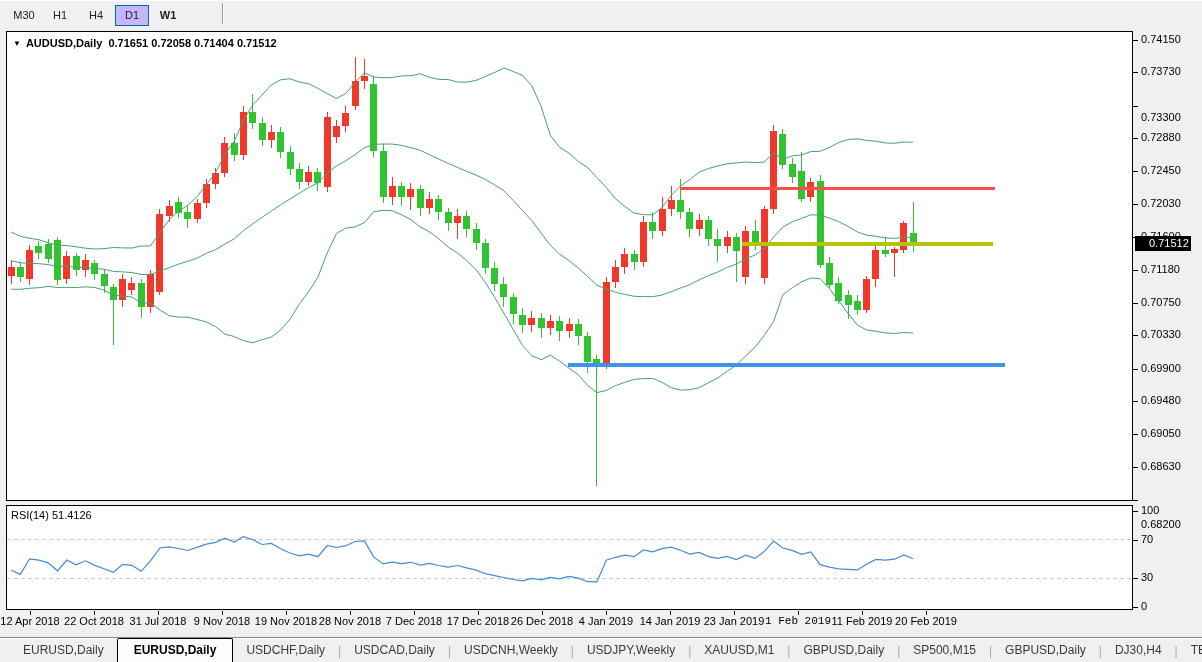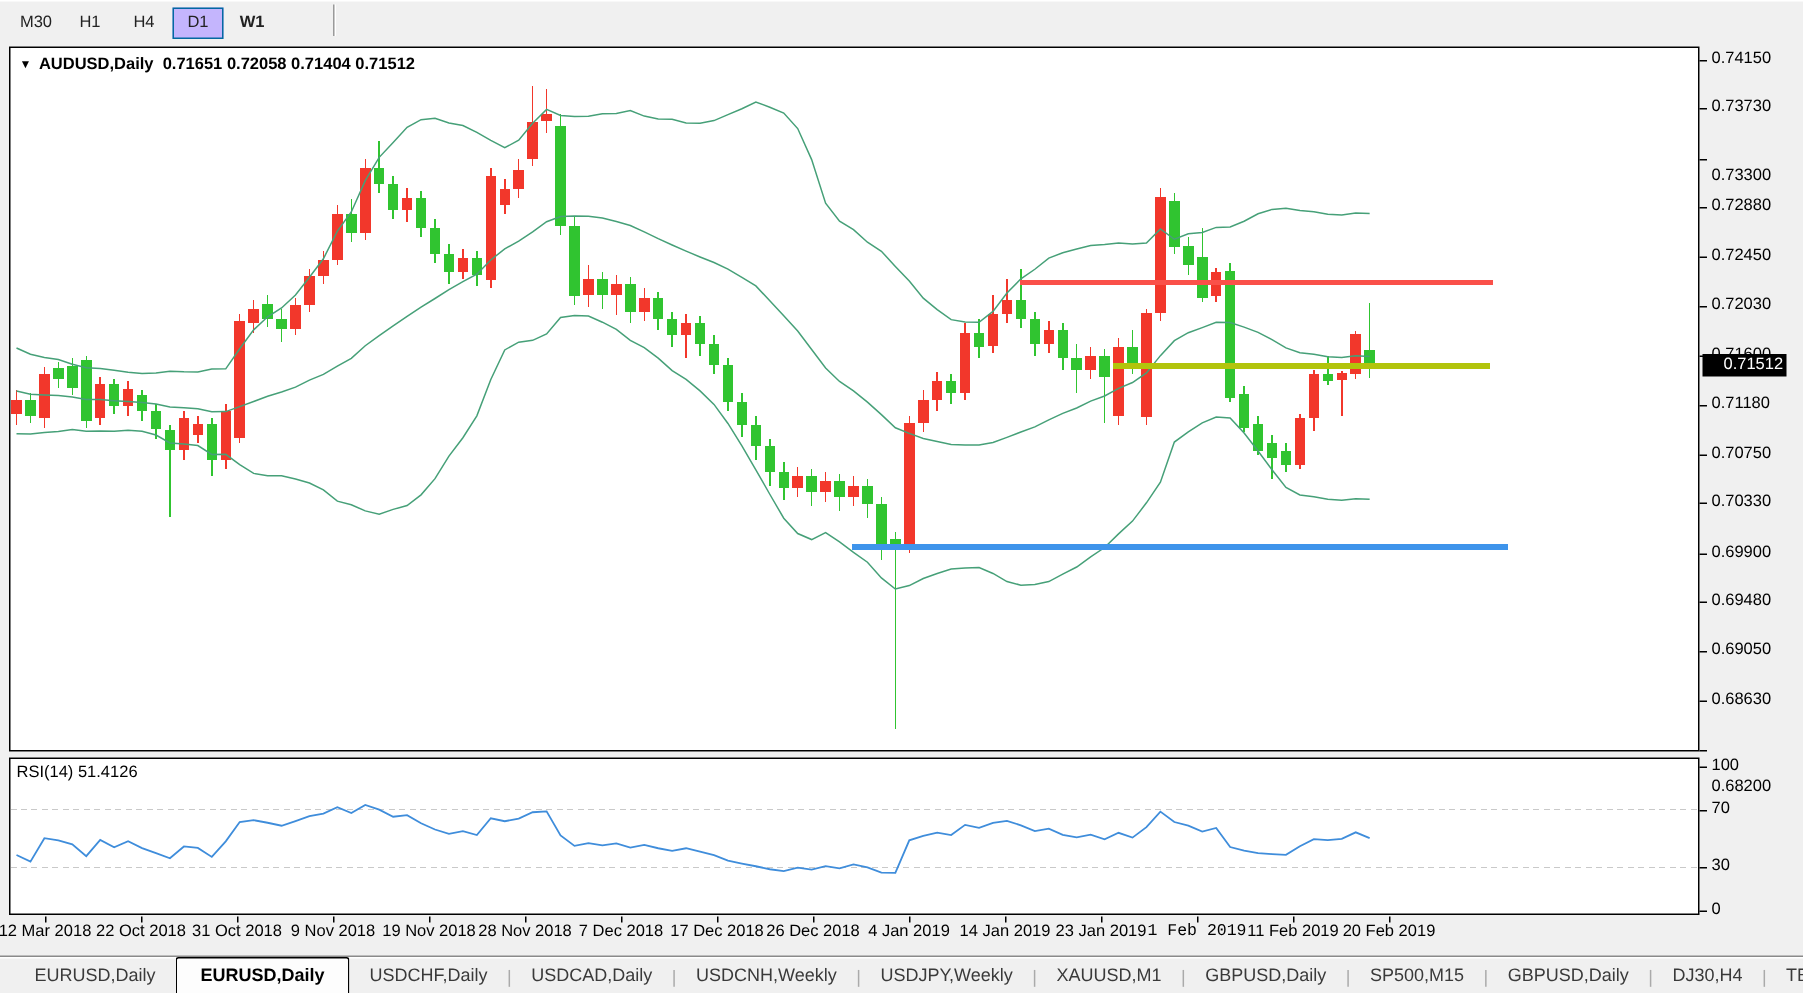--- a/index.html
+++ b/index.html
@@ -310,25 +310,25 @@
     <div class="axis-label" style="top: 504px;">100</div>
     <div class="axis-tick" style="top: 540px;"></div>
     <div class="axis-label" style="top: 533px;">70</div>
     <div class="axis-tick" style="top: 578px;"></div>
     <div class="axis-label" style="top: 571px;">30</div>
     <div class="axis-tick" style="top: 607px;"></div>
     <div class="axis-label" style="top: 600px;">0</div>
   </div>
 <div id="dateAxis">
     <div class="date-tick" style="left: 30px;"></div>
-    <div class="date-label" style="left: 30px;">12 Mar 2018</div>
+    <div class="date-label" style="left: 30px;">12 Apr 2018</div>
     <div class="date-tick" style="left: 94px;"></div>
     <div class="date-label" style="left: 94px;">22 Oct 2018</div>
     <div class="date-tick" style="left: 158px;"></div>
-    <div class="date-label" style="left: 158px;">31 Oct 2018</div>
+    <div class="date-label" style="left: 158px;">31 Jul 2018</div>
     <div class="date-tick" style="left: 222px;"></div>
     <div class="date-label" style="left: 222px;">9 Nov 2018</div>
     <div class="date-tick" style="left: 286px;"></div>
     <div class="date-label" style="left: 286px;">19 Nov 2018</div>
     <div class="date-tick" style="left: 350px;"></div>
     <div class="date-label" style="left: 350px;">28 Nov 2018</div>
     <div class="date-tick" style="left: 414px;"></div>
     <div class="date-label" style="left: 414px;">7 Dec 2018</div>
     <div class="date-tick" style="left: 478px;"></div>
     <div class="date-label" style="left: 478px;">17 Dec 2018</div>

